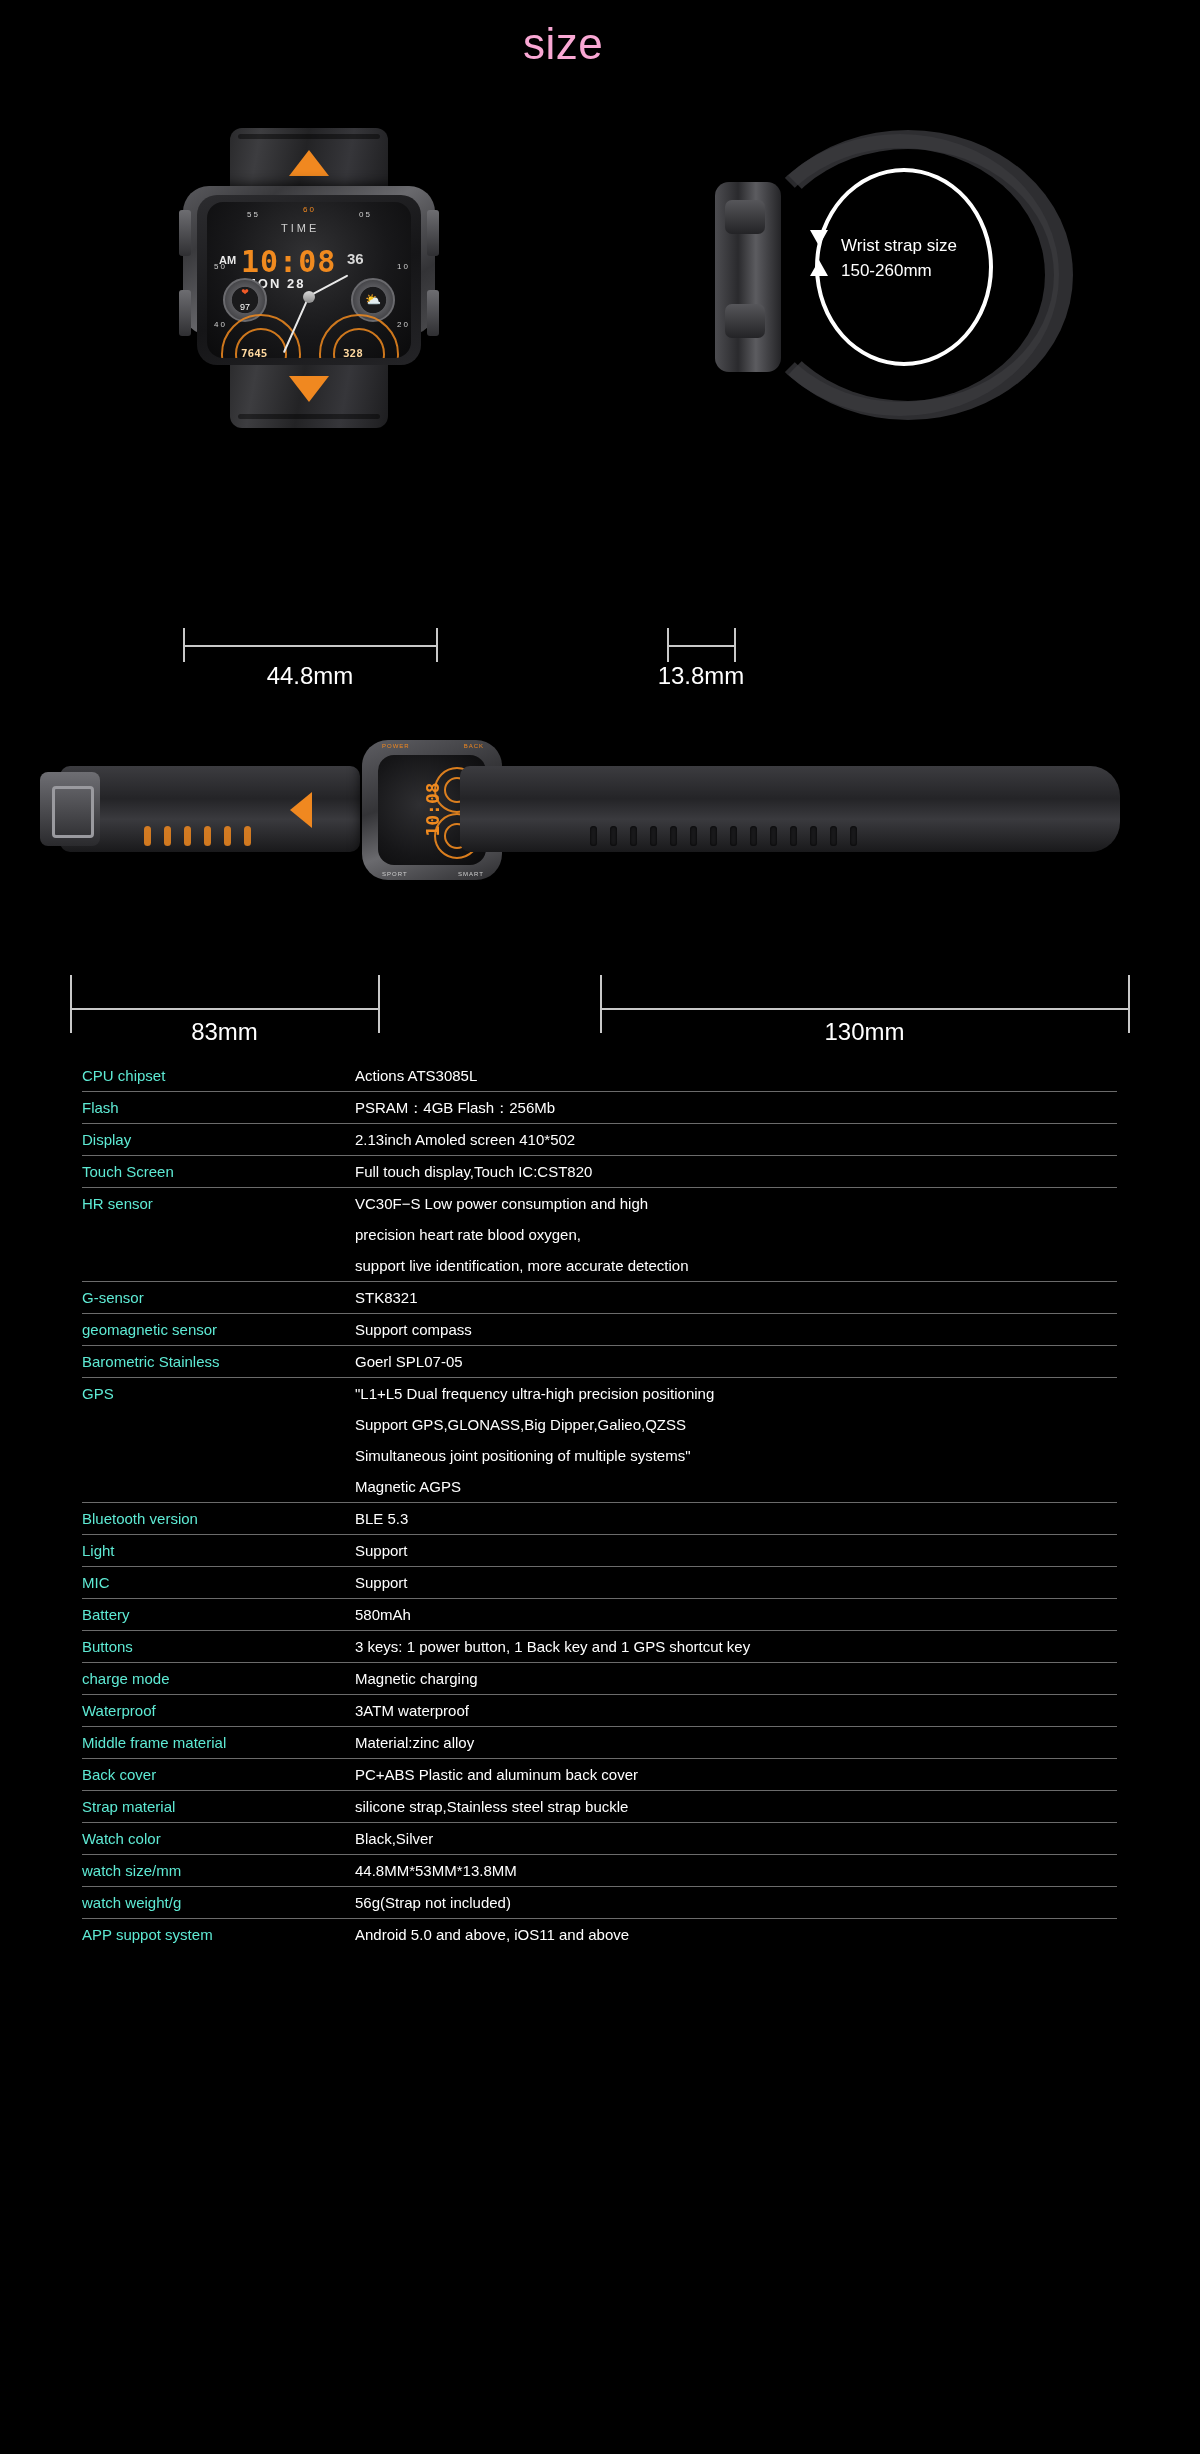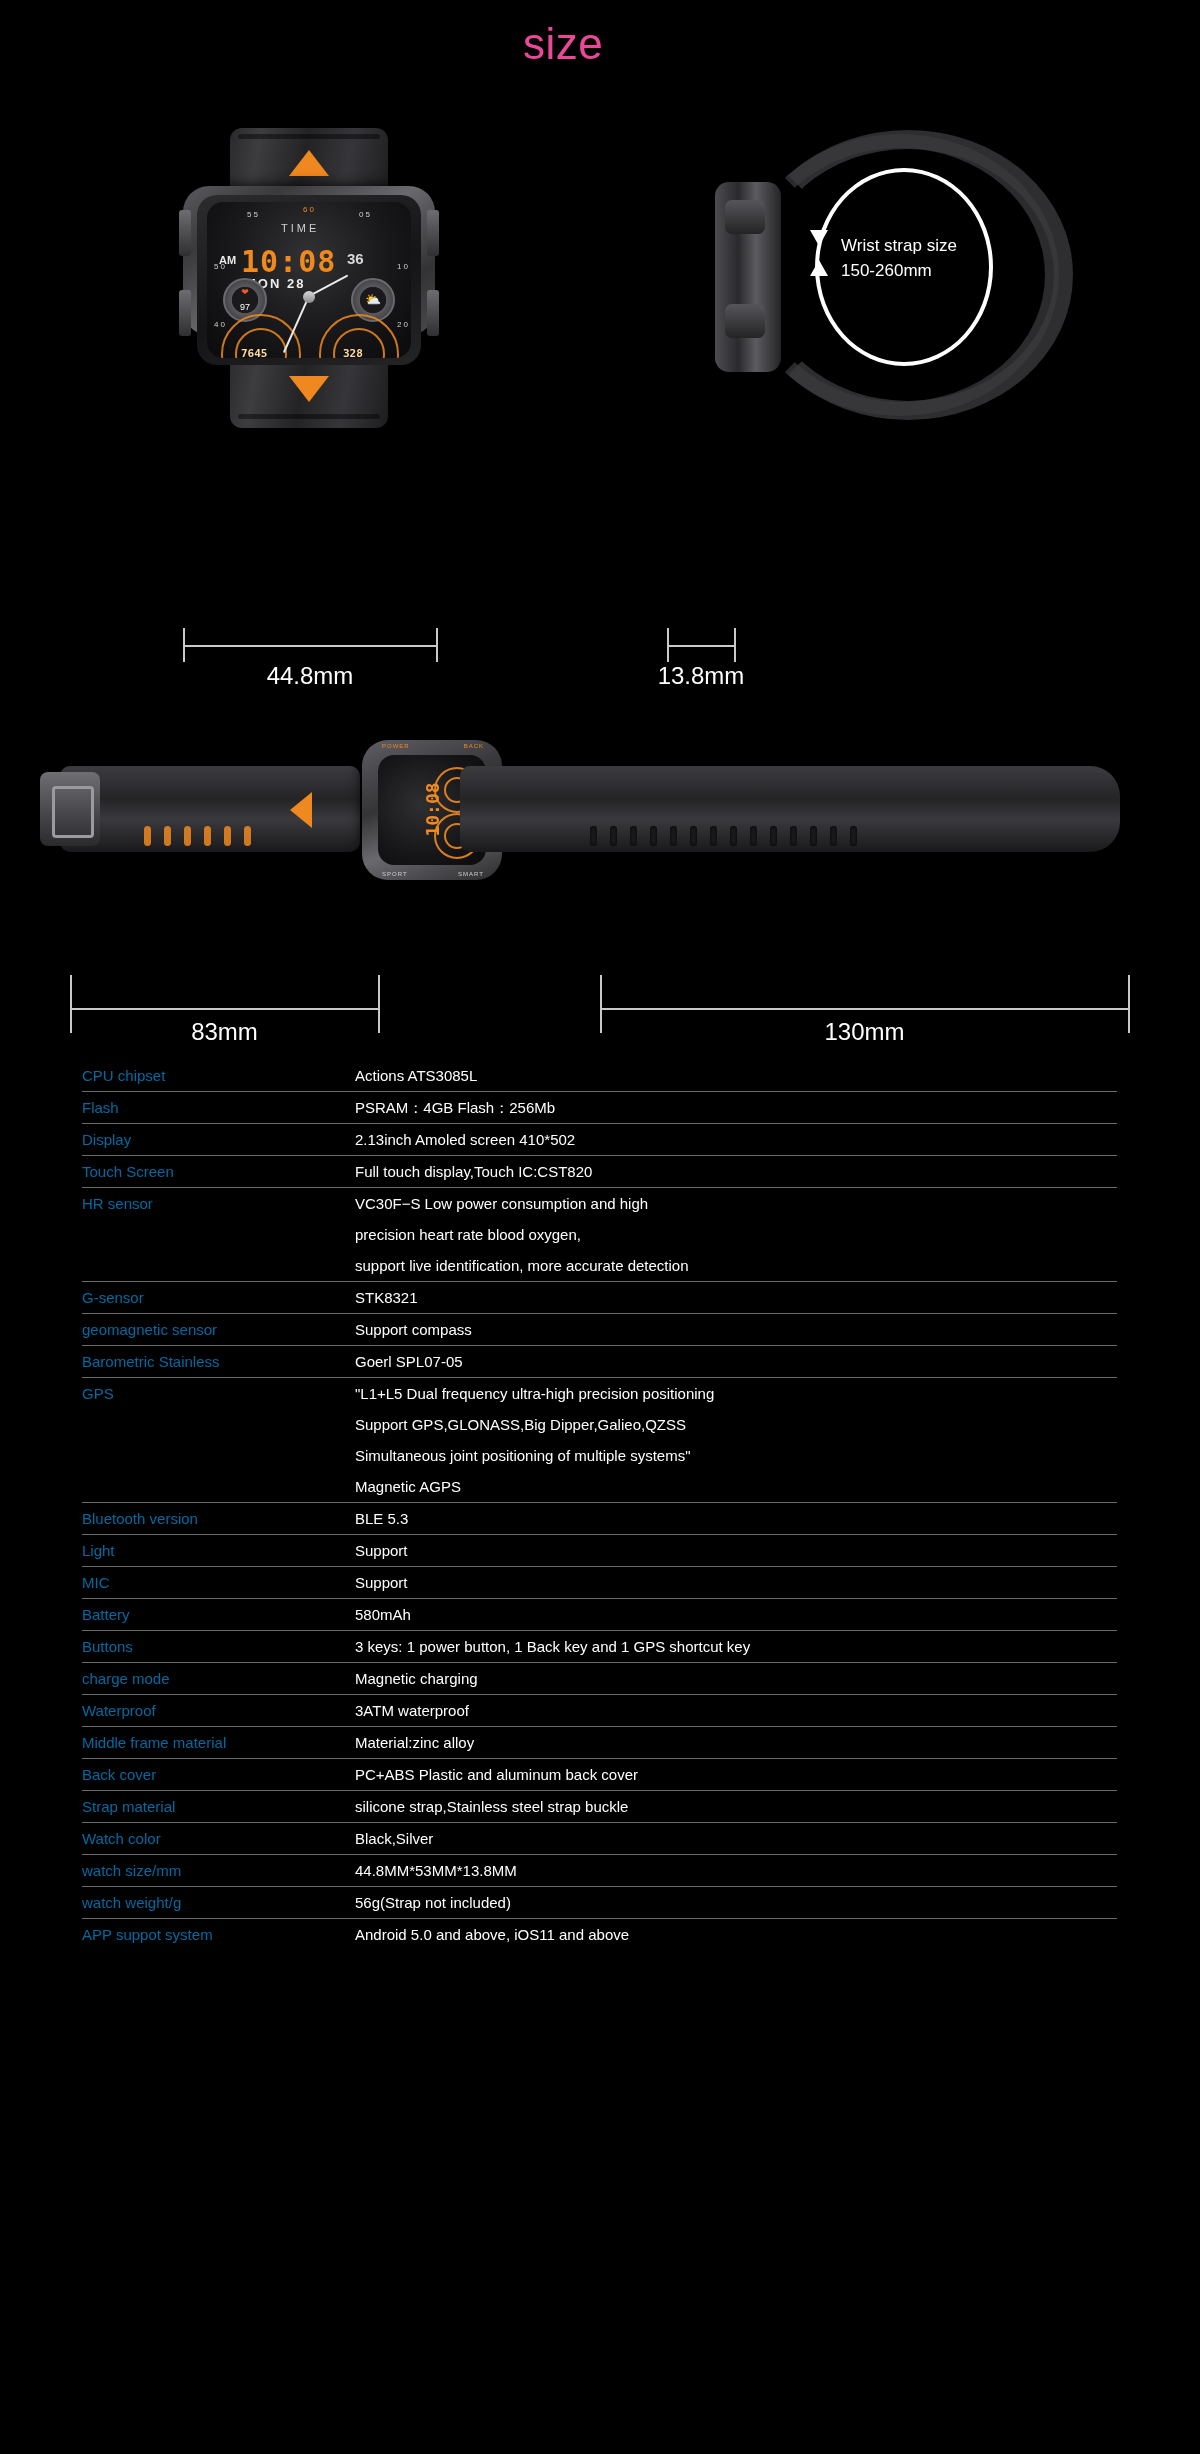--- a/index.html
+++ b/index.html
@@ -6,21 +6,21 @@
   body{
     width:1200px;height:2454px;position:relative;overflow:hidden;
     font-family:"Liberation Sans", sans-serif;color:#fff;
     -webkit-font-smoothing:antialiased;
   }
   .page{position:absolute;inset:0;background:#000;}
 
   
   .title{
     position:absolute;top:22px;left:0;width:1126px;text-align:center;
-    font-size:44px;font-weight:400;letter-spacing:.5px;color:#ec4899;line-height:1;
+    font-size:44px;font-weight:400;letter-spacing:.5px;color:#f9a8d4;line-height:1;
   }
 
   
   .watch-front{position:absolute;left:183px;top:128px;width:252px;height:300px;}
   .wf-strapTop,.wf-strapBot{
     position:absolute;left:47px;width:158px;height:86px;
     background:linear-gradient(100deg,#2a2a2c 0%,#3d3d40 18%,#232325 46%,#36363a 72%,#1d1d1f 100%);
     border-radius:12px;
   }
   .wf-strapTop{top:0;}
@@ -142,21 +142,21 @@
   }
   .rot90{transform:rotate(-90deg);transform-origin:center;}
   .wfl-time{position:absolute;left:-4px;top:44px;width:116px;text-align:center;font-size:18px;
      font-weight:700;color:#f08a1f;font-family:"DejaVu Sans Mono",monospace;}
   .wfl-ring{position:absolute;border:2px solid #f08a1f;border-radius:50%;opacity:.9;}
   .wfl-lab{position:absolute;font-size:6px;color:#f08820;letter-spacing:1px;}
 
   
   .spec{position:absolute;left:82px;top:1060px;width:1035px;}
   .row{position:relative;display:flex;align-items:flex-start;padding:0;}
-  .row .k{width:273px;flex:0 0 273px;font-size:15px;color:#0369a1;line-height:31px;}
+  .row .k{width:273px;flex:0 0 273px;font-size:15px;color:#5eead4;line-height:31px;}
   .row .v{flex:1;font-size:15px;color:#fff;line-height:31px;white-space:pre-line;}
   .row .v .vline{display:block;line-height:31px;}
   .rule{height:1px;background:#6b6b6b;width:1035px;}
 </style>
 </head>
 <body>
 
 <div class="page">
 
   <div class="title">size</div>

